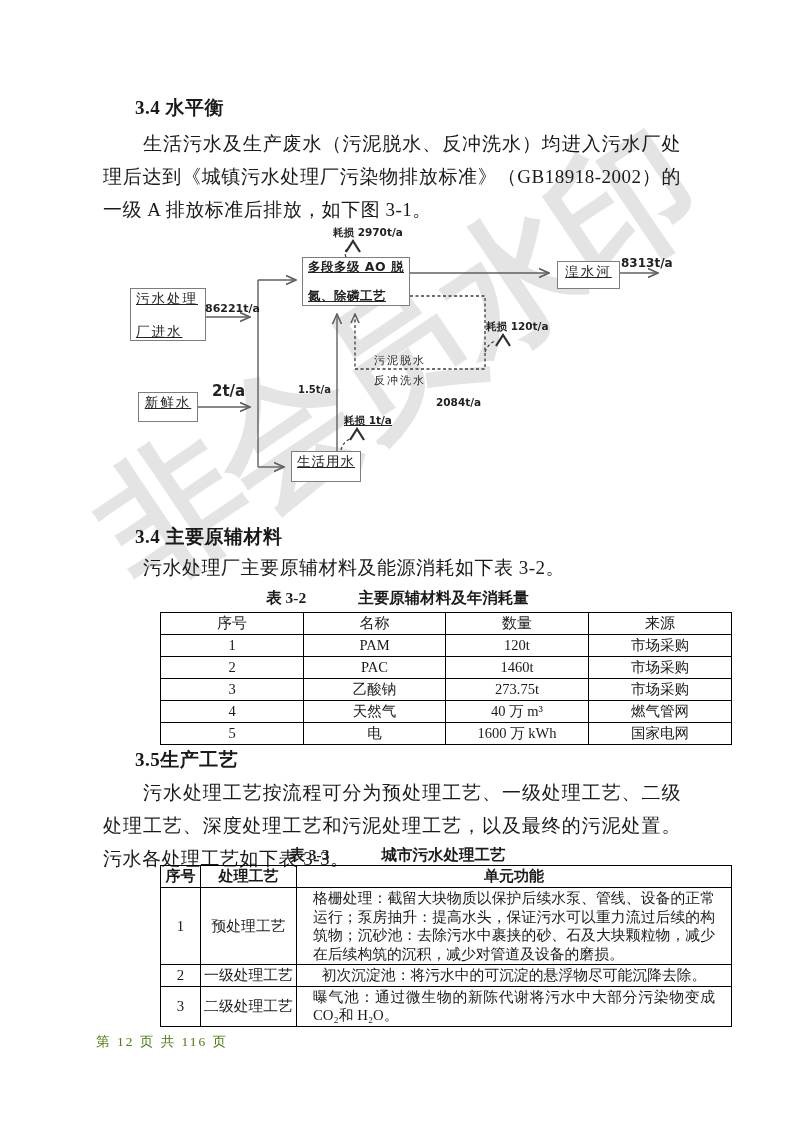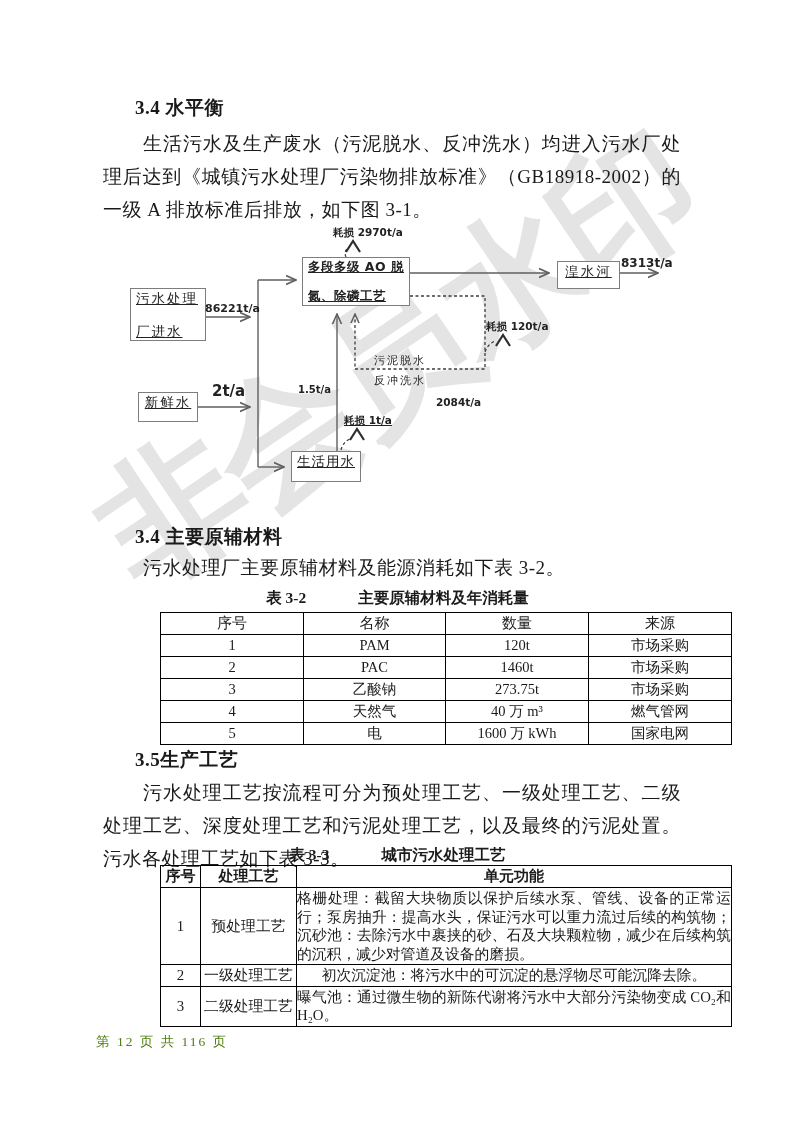--- a/index.html
+++ b/index.html
@@ -74,21 +74,21 @@
     font-weight:normal;
     overflow:hidden;
     box-sizing:border-box;
   }
   #table2{width:571px;top:612px;}
   #table2 th{height:21px;}
   #table2 td{height:20px;font-size:14.5px;}
   #table3{width:571px;top:865px;font-size:15px;}
   #table3 th{height:18px;font-weight:bold;}
   #table3 td{font-size:14.8px;line-height:18.5px;padding:1px 3px;}
-  #table3 td:nth-child(3){text-align:left;padding:1px 0;text-align:justify;}
+  #table3 td:nth-child(3){text-align:left;padding:1px 16px;text-align:justify;}
   #table3 tr:nth-child(2) td:nth-child(3){text-align:center;}
   .footer{
     position:absolute;left:96px;top:1033px;
     font-size:13.5px;letter-spacing:2px;
     color:#4d7c0f;
     font-family:"Liberation Serif", serif;
   }
 </style>
 </head>
 <body>

